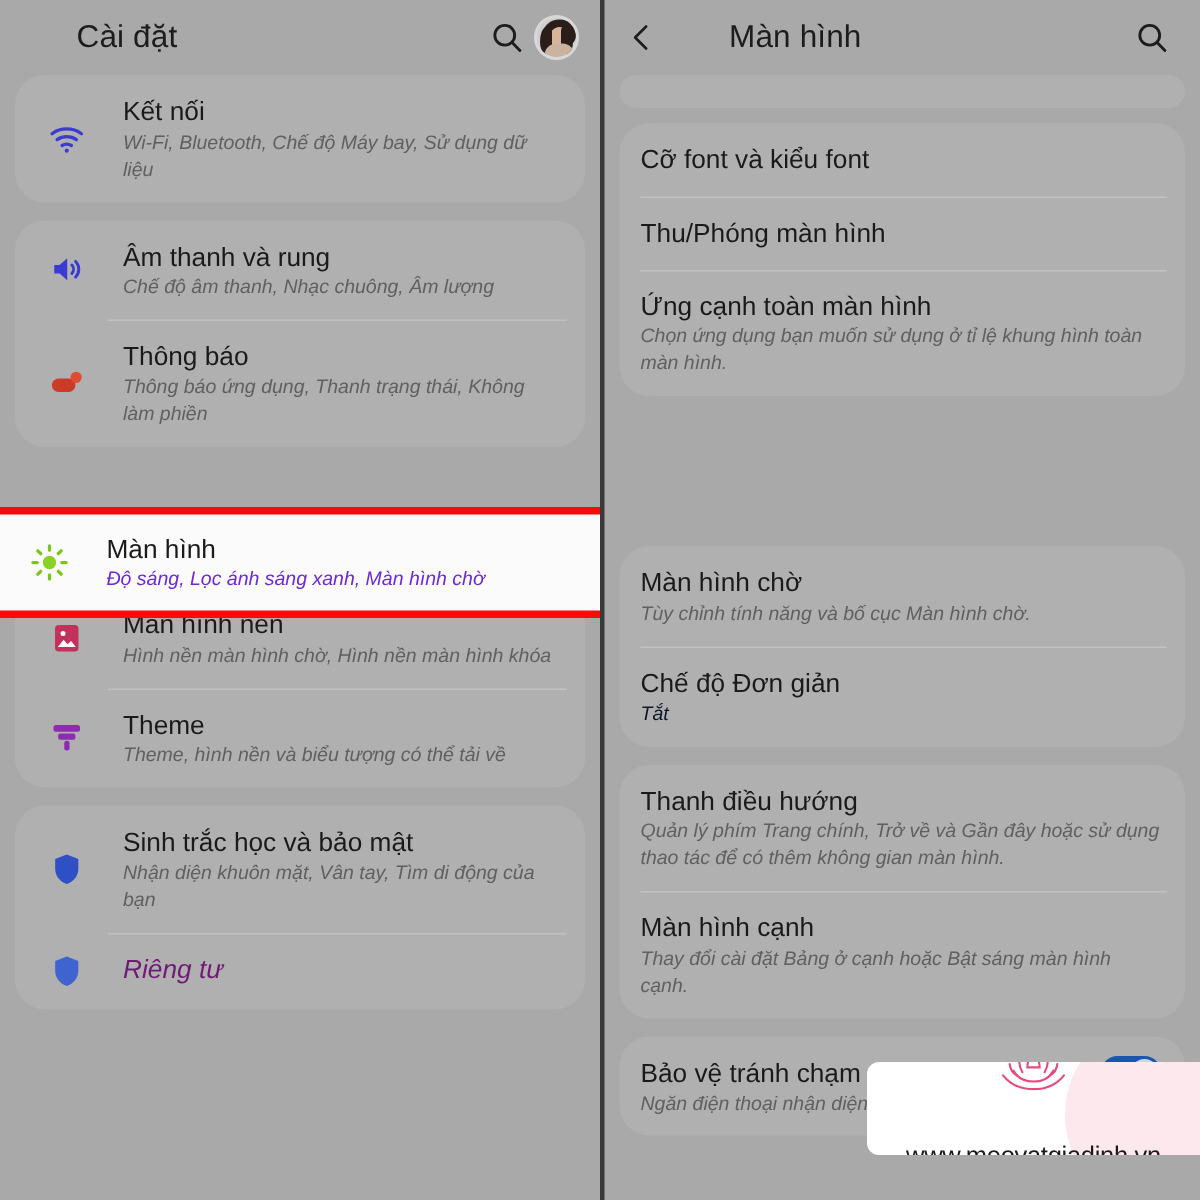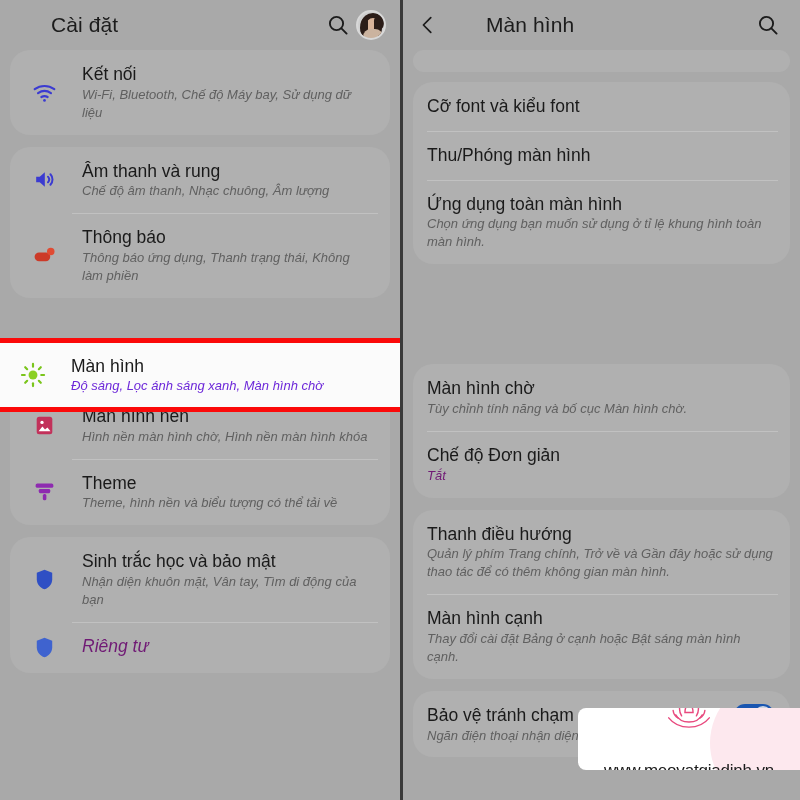--- a/index.html
+++ b/index.html
@@ -107,21 +107,21 @@
     line-height: 1.3;
     font-weight: 400;
   }
   .row-sub {
     font-size: 13px;
     color: #606060;
     line-height: 1.38;
     margin-top: 0;
     font-style: italic;
   }
-  .row-sub.blue { color: #701a75; }
+  .row-sub.blue { color: #0f172a; }
   .row-tail { display: flex; align-items: center; padding-left: 6px; }
 
   
   .toggle {
     width: 40px; height: 22px; border-radius: 11px;
     background: #1a56b0; position: relative; flex-shrink: 0;
   }
   .toggle .knob {
     position: absolute; right: 2px; top: 2px;
     width: 18px; height: 18px; border-radius: 50%;
@@ -350,21 +350,21 @@
             <div class="row-title">Cỡ font và kiểu font</div>
           </div>
         </div>
         <div class="row noicon">
           <div class="row-txt">
             <div class="row-title">Thu/Phóng màn hình</div>
           </div>
         </div>
         <div class="row noicon">
           <div class="row-txt">
-            <div class="row-title">Ứng dụng toàn màn hình</div>
+            <div class="row-title">Ứng cạnh toàn màn hình</div>
             <div class="row-sub">Chọn ứng dụng bạn muốn sử dụng ở tỉ lệ khung hình toàn màn hình.</div>
           </div>
         </div>
       </div>
 
       <div style="height:88px"></div>
 
       <div class="card">
         <div class="row noicon">
           <div class="row-txt">

